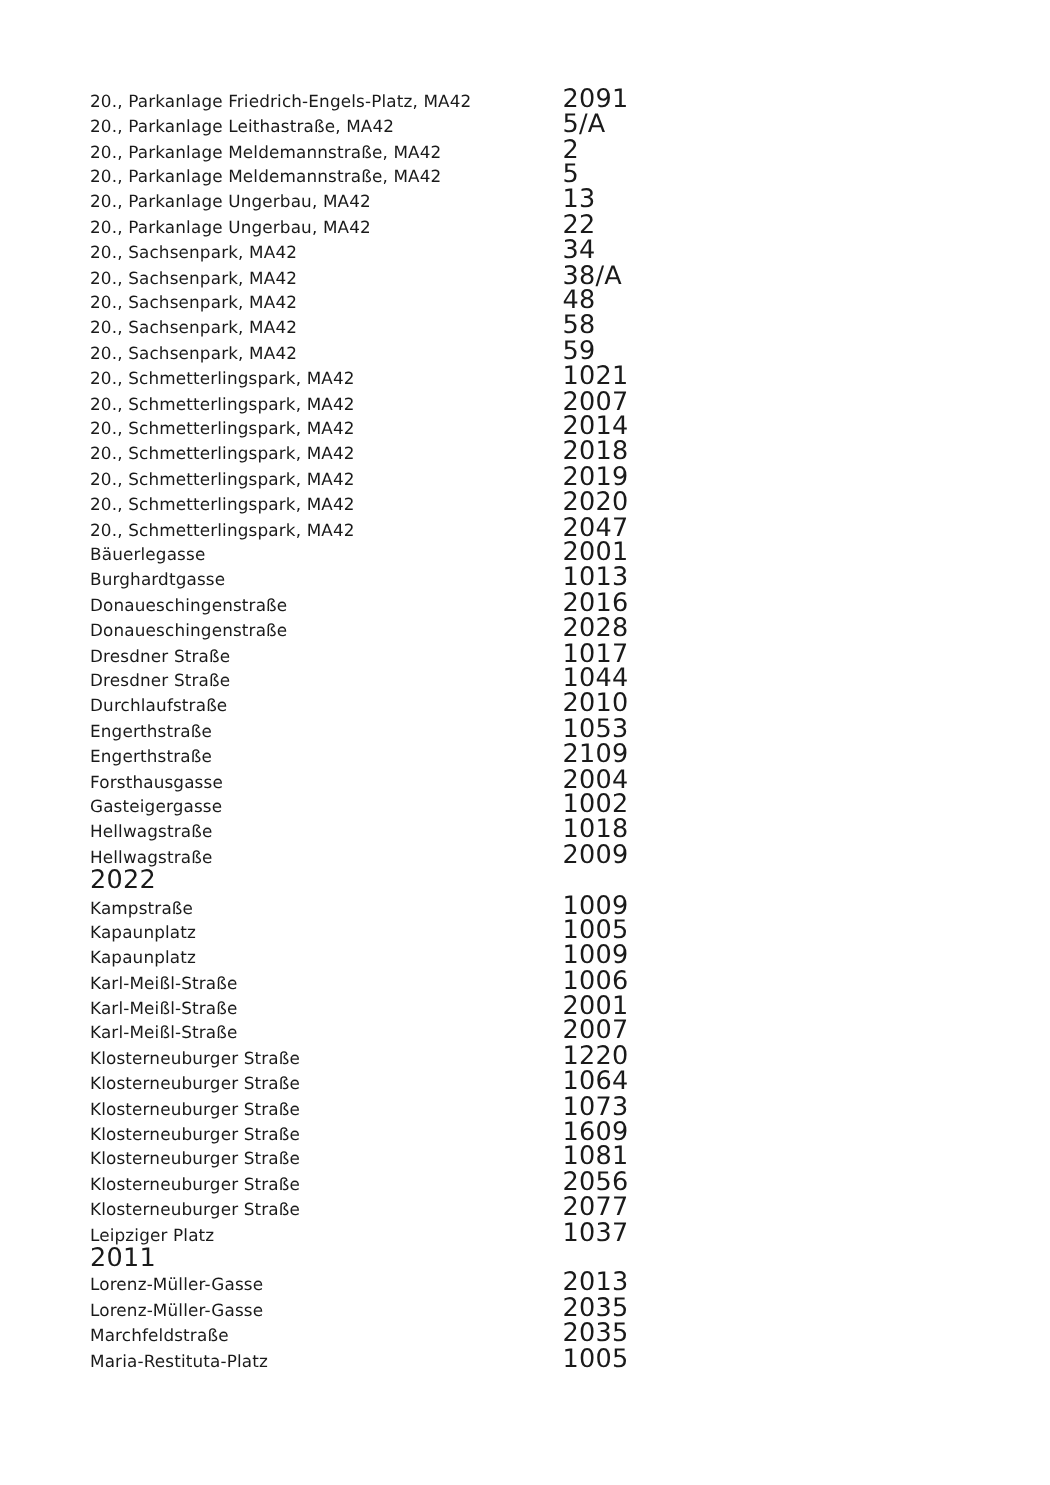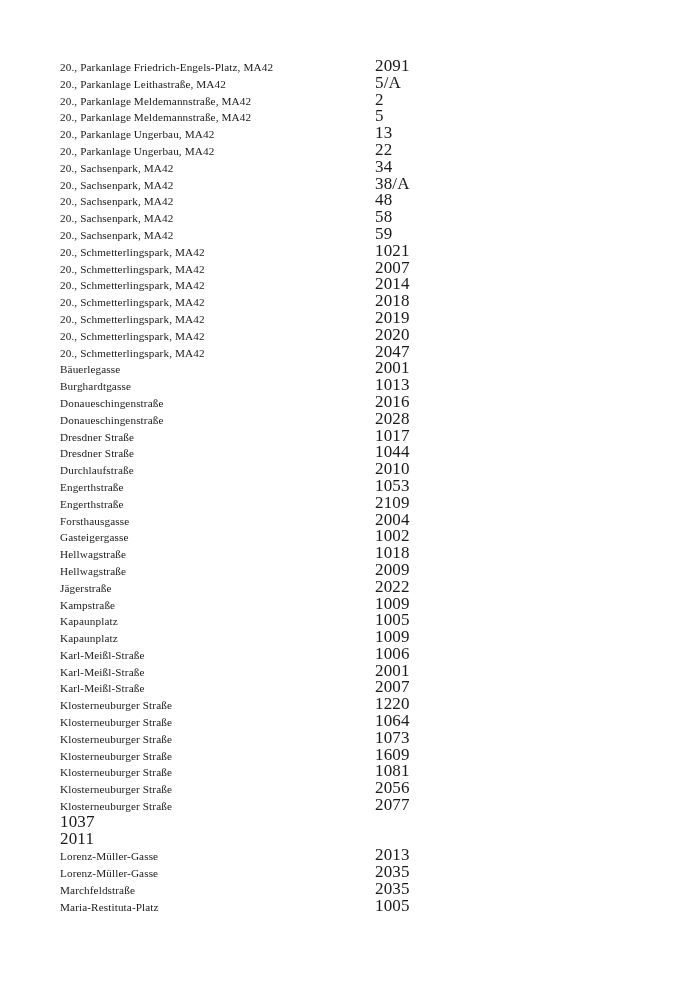--- a/index.html
+++ b/index.html
@@ -16,21 +16,20 @@
   .page {
     position: relative;
     width: 700px;
     height: 990px;
     box-sizing: border-box;
     padding: 58px 60px 40px 60px;
   }
   .listing {
     display: block;
     width: 100%;
-    font-family: Liberation Serif, serif;
   }
   .row {
     display: flex;
     align-items: baseline;
     line-height: 16.8px;
     height: 16.8px;
   }
   .col-name {
     width: 315px;
     flex: 0 0 315px;
@@ -169,21 +168,20 @@
       </div>
       <div class="row">
         <div class="col-name">Hellwagstraße</div>
         <div class="col-number">1018</div>
       </div>
       <div class="row">
         <div class="col-name">Hellwagstraße</div>
         <div class="col-number">2009</div>
       </div>
       <div class="row">
-        <div class="col-name">Jägerstraße</div>
         <div class="col-number">2022</div>
       </div>
       <div class="row">
         <div class="col-name">Kampstraße</div>
         <div class="col-number">1009</div>
       </div>
       <div class="row">
         <div class="col-name">Kapaunplatz</div>
         <div class="col-number">1005</div>
       </div>
@@ -225,20 +223,21 @@
       </div>
       <div class="row">
         <div class="col-name">Klosterneuburger Straße</div>
         <div class="col-number">2056</div>
       </div>
       <div class="row">
         <div class="col-name">Klosterneuburger Straße</div>
         <div class="col-number">2077</div>
       </div>
       <div class="row">
+        <div class="col-name">Leipziger Platz</div>
         <div class="col-number">1037</div>
       </div>
       <div class="row">
         <div class="col-number">2011</div>
       </div>
       <div class="row">
         <div class="col-name">Lorenz-Müller-Gasse</div>
         <div class="col-number">2013</div>
       </div>
       <div class="row">

